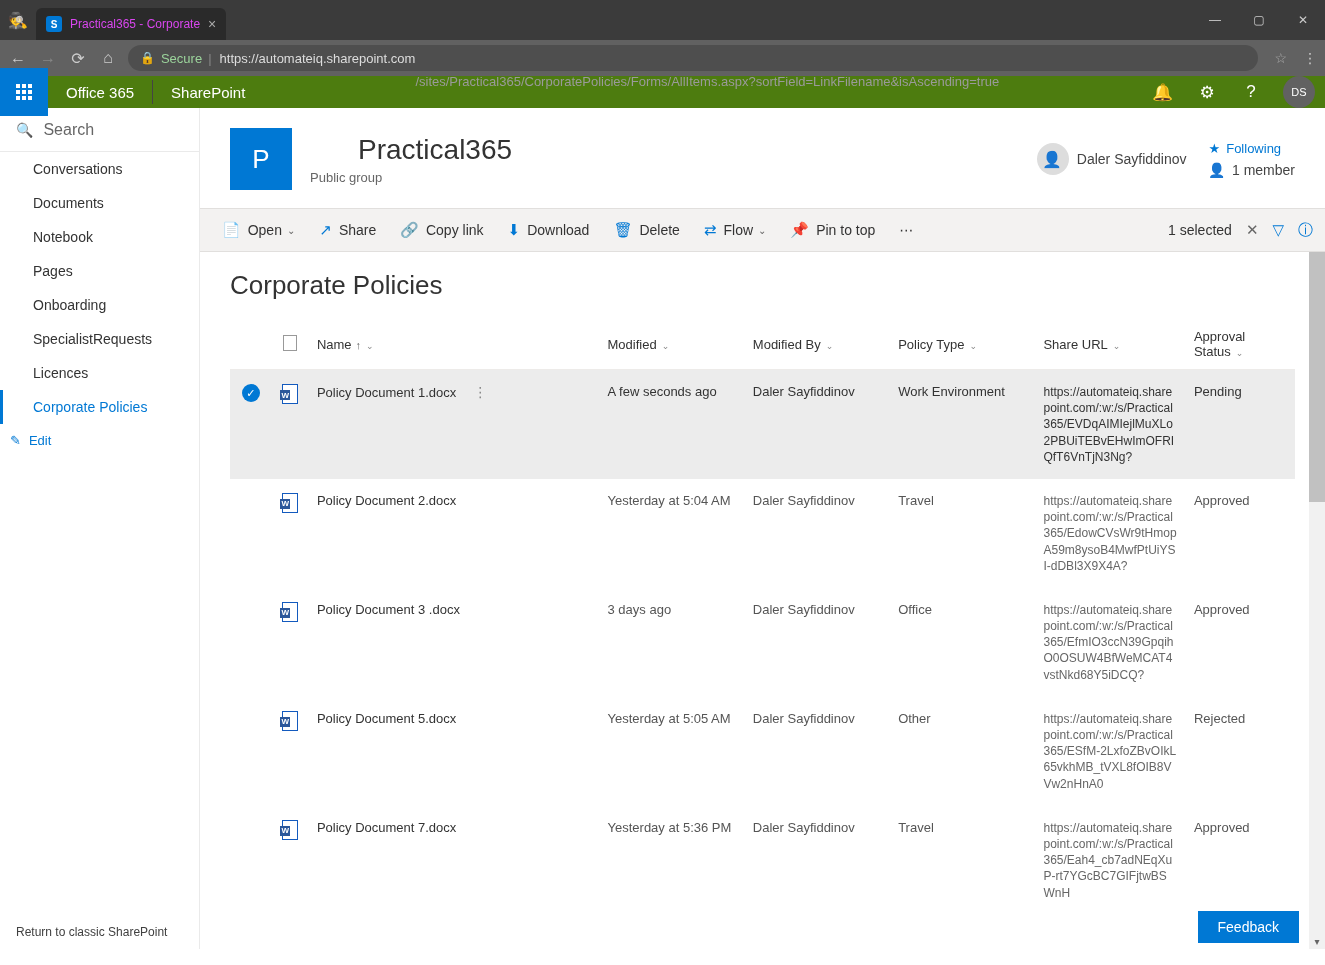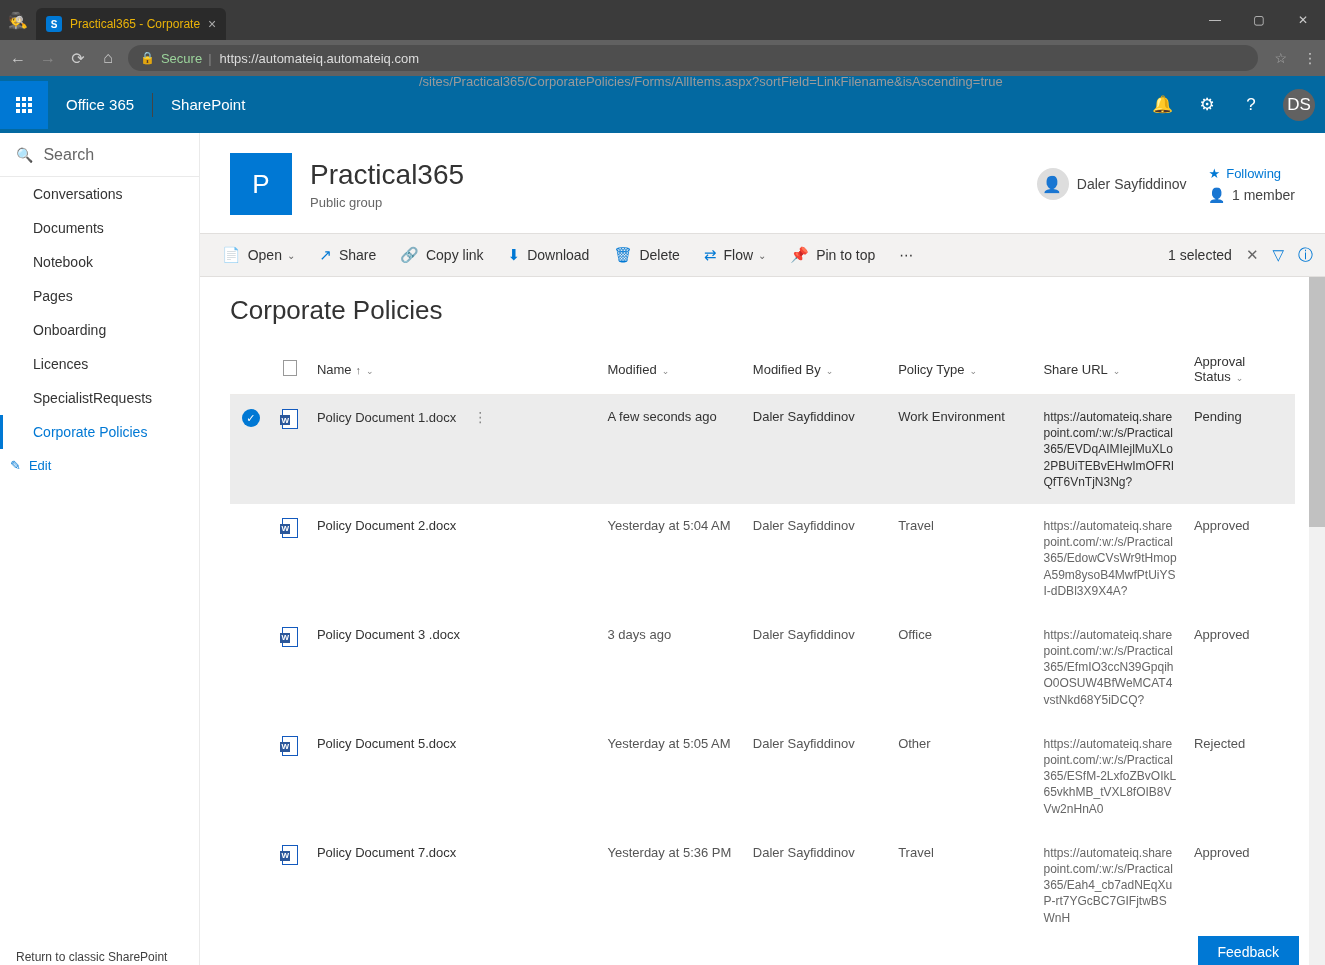--- a/index.html
+++ b/index.html
@@ -3,64 +3,64 @@
 <meta charset="utf-8">
 <style>
 * { margin:0; padding:0; box-sizing:border-box; font-family:"Segoe UI",Arial,sans-serif; }
 body { background:#fff; overflow:hidden; width:1325px; height:965px; }
 
 
 .browser-chrome { height:40px; background:#3b3b3b; display:flex; align-items:center; }
 .browser-chrome .incognito { width:36px; text-align:center; color:#ccc; font-size:16px; }
 .tab { background:#2a2a2a; height:32px; margin-top:8px; border-radius:6px 6px 0 0; display:flex; align-items:center; padding:0 10px; min-width:175px; }
 .tab .favicon { width:16px; height:16px; background:#0078d4; border-radius:3px; display:flex; align-items:center; justify-content:center; color:#fff; font-size:10px; font-weight:bold; margin-right:8px; }
-.tab .tab-title { color:#eab308; font-size:12px; flex:1; white-space:nowrap; overflow:hidden; text-overflow:ellipsis; }
+.tab .tab-title { color:#d946ef; font-size:12px; flex:1; white-space:nowrap; overflow:hidden; text-overflow:ellipsis; }
 .tab .tab-close { color:#aaa; font-size:14px; margin-left:8px; cursor:pointer; }
 .window-controls { margin-left:auto; display:flex; }
 .window-controls div { width:44px; height:40px; display:flex; align-items:center; justify-content:center; color:#ccc; font-size:12px; cursor:pointer; }
 
 .addr-bar { height:36px; background:#616161; display:flex; align-items:center; padding:0 8px; gap:10px; }
 .addr-bar .nav-icon { color:#ccc; font-size:16px; cursor:pointer; width:20px; text-align:center; }
 .addr-bar .nav-icon.disabled { color:#888; }
 .url-box { flex:1; background:#4e4e4e; border-radius:14px; height:26px; display:flex; align-items:center; padding:0 12px; color:#ddd; font-size:13px; }
 .url-box .lock { color:#9bd39b; margin-right:6px; font-size:12px; }
 .url-box .secure { color:#9bd39b; margin-right:6px; font-size:13px; }
 .url-box .sep { color:#888; margin-right:8px; }
 .url-box .url-main { color:#ddd; }
 .url-box .url-sub { color:#9a9a9a;margin-top:46px; }
 .addr-bar .star { color:#aaa; font-size:14px; margin:0 6px; }
 .addr-bar .dots { color:#ccc; font-size:14px; }
 
 
-.o365-bar { height:57px; background:#0369a1; display:flex; align-items:center; color:#fff; }
+.o365-bar { height:32px; background:#4d7c0f; display:flex; align-items:center; color:#fff; }
 .waffle { width:48px; height:48px; background:#0078d4; display:flex; align-items:center; justify-content:center; cursor:pointer; }
 .waffle-grid { display:grid; grid-template-columns:repeat(3,4px); grid-template-rows:repeat(3,4px); gap:2px; }
 .waffle-grid span { background:#fff; width:4px; height:4px; }
 .o365-title { padding:0 18px; font-size:15px; }
 .o365-divider { width:1px; height:24px; background:#444; }
 .o365-app { padding:0 18px; font-size:15px; }
 .o365-right { margin-left:auto; display:flex; align-items:center; }
 .o365-right .icon { width:44px; height:48px; display:flex; align-items:center; justify-content:center; font-size:17px; cursor:pointer; }
-.avatar { width:32px; height:32px; border-radius:50%; background:#616161; color:#fff; display:flex; align-items:center; justify-content:center; font-size:17px; margin:0 10px;text-align:right; }
+.avatar { width:32px; height:32px; border-radius:50%; background:#616161; color:#fff; display:flex; align-items:center; justify-content:center; font-size:11px; margin:0 10px;text-align:right; }
 
 
 .main { display:flex; height:calc(965px - 40px - 36px - 48px); }
 .leftnav { width:200px; border-right:1px solid #eaeaea; display:flex; flex-direction:column; }
 .search-row { height:44px; display:flex; align-items:center; padding:0 16px; border-bottom:1px solid #eaeaea; color:#666; cursor:text; }
 .search-row .sicon { margin-right:10px; color:#0078d4; font-size:14px; }
 .nav-item { padding:9px 16px 9px 30px; color:#333; font-size:14px; cursor:pointer; border-left:3px solid transparent; }
 .nav-item.active { color:#0078d4; border-left-color:#0078d4; }
 .nav-edit { padding:9px 16px 9px 10px; color:#0078d4; font-size:13px; cursor:pointer; display:flex; align-items:center; }
 .nav-edit .eicon { margin-right:8px; font-size:13px; }
 .nav-footer { margin-top:auto; padding:10px 16px; font-size:12px; color:#404040; cursor:pointer; }
 
 .content { flex:1; display:flex; flex-direction:column; overflow:hidden; position:relative; }
 .site-header { padding:20px 30px 18px; display:flex; align-items:center; }
 .site-logo { width:62px; height:62px; background:#0078d4; color:#fff; display:flex; align-items:center; justify-content:center; font-size:26px; margin-right:18px; }
-.site-title { font-size:28px; color:#333; font-weight:300; }
+.site-title { font-size:28px; color:#333; font-weight:300;margin-left:48px; }
 .site-sub { font-size:13px; color:#666; margin-top:4px; }
 .site-right { margin-left:auto; display:flex; align-items:center; gap:22px; }
 .follow { color:#0078d4; font-size:13px; display:flex; align-items:center; gap:6px; cursor:pointer; }
 .user-disp { display:flex; align-items:center; gap:8px; font-size:14px; color:#444; }
 .user-disp .uava { width:32px; height:32px; border-radius:50%; background:#ddd; display:flex; align-items:center; justify-content:center; color:#888; font-size:16px; }
 .members { display:flex; align-items:center; gap:6px; font-size:14px; color:#444; cursor:pointer; }
 
 .cmdbar { height:44px; background:#f3f2f1; border-top:1px solid #e1dfdd; border-bottom:1px solid #e1dfdd; display:flex; align-items:center; padding:0 12px; gap:4px; }
 .cmd { display:flex; align-items:center; gap:7px; padding:0 10px; height:100%; color:#333; font-size:14px; cursor:pointer; }
 .cmd .ci { color:#0078d4; font-size:15px; }
@@ -120,21 +120,21 @@
 
 <div class="addr-bar">
   <span class="nav-icon">←</span>
   <span class="nav-icon disabled">→</span>
   <span class="nav-icon">⟳</span>
   <span class="nav-icon">⌂</span>
   <div class="url-box">
     <span class="lock">🔒</span>
     <span class="secure">Secure</span>
     <span class="sep">|</span>
-    <span class="url-main">https://automateiq.automateiq.com</span>
+    <span class="url-main">https://automateiq.sharepoint.com</span>
       <span class="url-sub">/sites/Practical365/CorporatePolicies/Forms/AllItems.aspx?sortField=LinkFilename&amp;isAscending=true</span>
   </div>
   <span class="star">☆</span>
   <span class="dots">⋮</span>
 </div>
 
 <div class="o365-bar">
   <div class="waffle">
     <div class="waffle-grid">
         <span></span>
@@ -164,22 +164,22 @@
     <div class="search-row">
       <span class="sicon">🔍</span>
       <span>Search</span>
     </div>
     <div id="nav-items">
         <div class="nav-item">Conversations</div>
         <div class="nav-item">Documents</div>
         <div class="nav-item">Notebook</div>
         <div class="nav-item">Pages</div>
         <div class="nav-item">Onboarding</div>
+        <div class="nav-item">SpecialistRequests</div>
         <div class="nav-item">Licences</div>
-        <div class="nav-item">SpecialistRequests</div>
         <div class="nav-item active">Corporate Policies</div>
       </div>
     <div class="nav-edit">
       <span class="eicon">✎</span>
       <span>Edit</span>
     </div>
     <div class="nav-footer">Return to classic SharePoint</div>
   </div>
 
   <div class="content">

